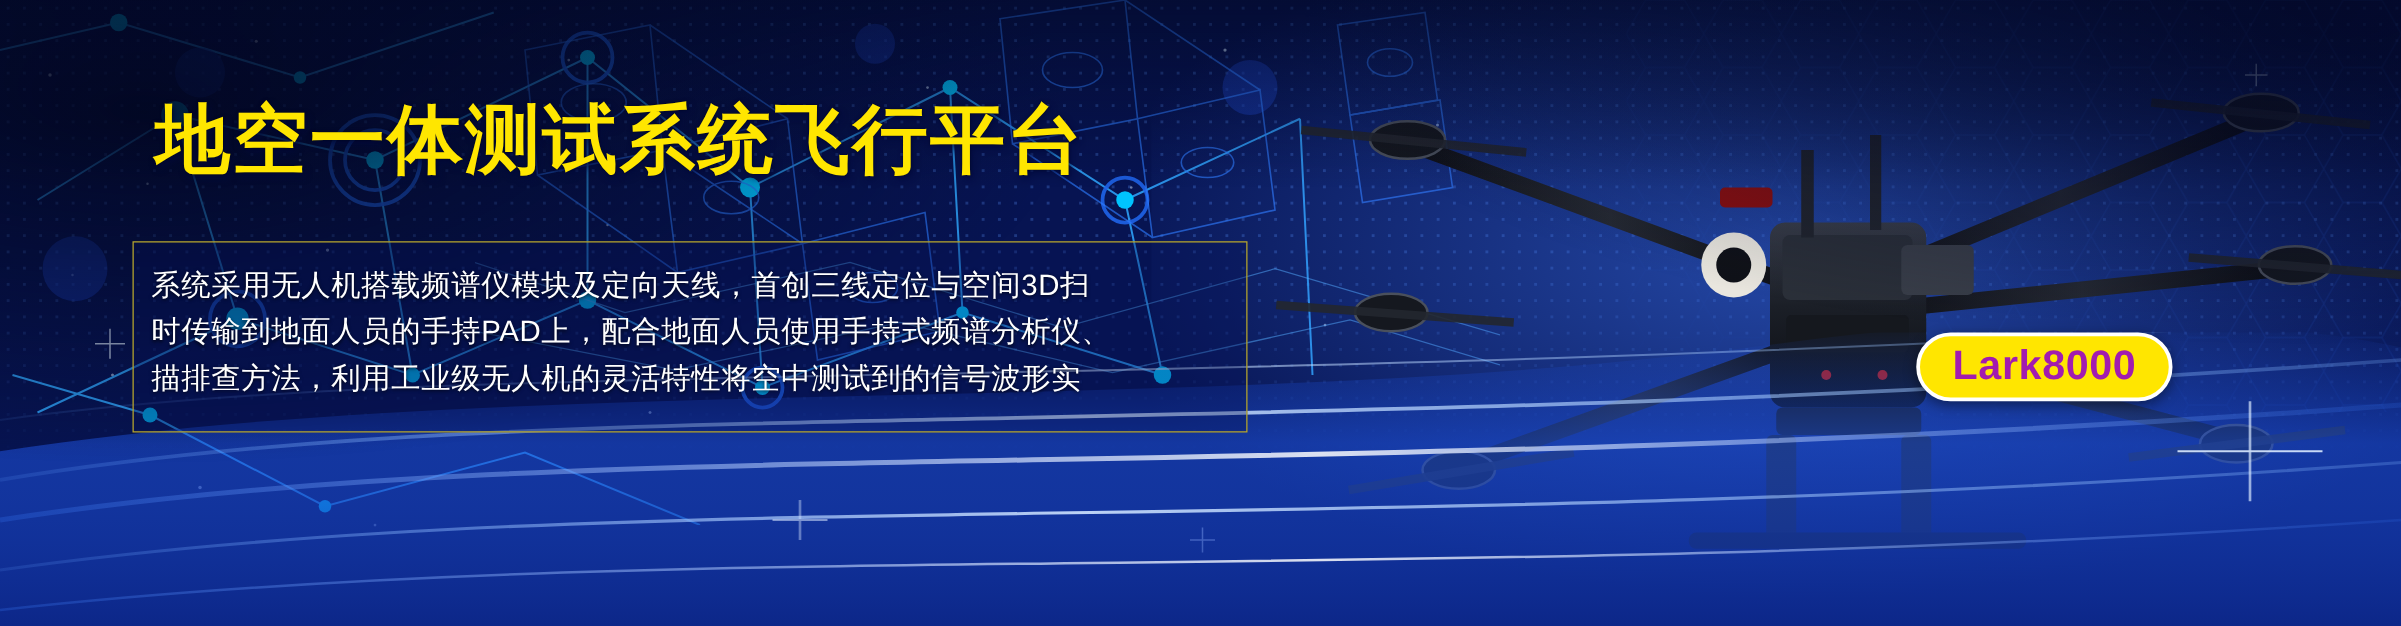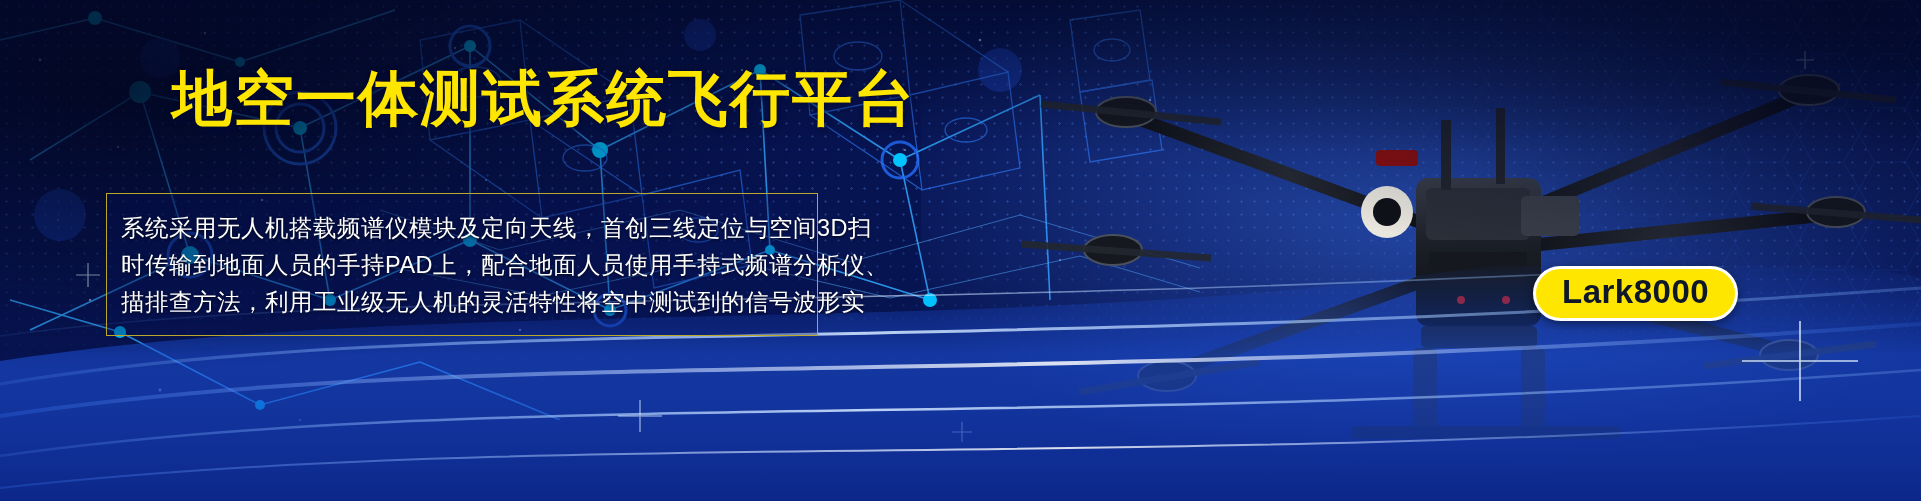--- a/index.html
+++ b/index.html
@@ -39,37 +39,36 @@
   .bg-stars{position:absolute; inset:0;}
   .bg-net{position:absolute; left:0; top:0; width:1100px; height:420px;}
   .bg-tech{position:absolute; left:380px; top:0px; width:820px; height:300px; opacity:.85;}
   .bg-hex{position:absolute; right:0; top:0; width:620px; height:330px; opacity:.55;}
   .bg-waves{position:absolute; left:0; bottom:0; width:100%; height:235px;}
   .drone{position:absolute; right:0; top:0; width:1000px; height:480px;}
 
   
   #title{
     position:absolute;
-    left:124px; top:69px;
+    left:124px; top:82px;
     font-size:60px;
     line-height:1;
     font-weight:700;
     letter-spacing:2px;
     color:#ffe600;
     white-space:nowrap;
     text-shadow:0 0 2px rgba(0,0,0,.55), 2px 3px 6px rgba(0,10,60,.75);
     font-family:"Liberation Sans","DejaVu Sans",sans-serif;
-    margin-left:48px;
   }
 
   #desc-box{
     position:absolute;
     left:106px; top:193px;
-    width:712px;
-    padding:16px 14px 14px 14px;
+    width:892px;
+    padding:16px 14px 24px 14px;
     box-sizing:border-box;
     border:1.5px solid #b9a82c;
     background:rgba(6,18,86,.34);
   }
   .desc-line{
     color:#ffffff;
     font-size:23.5px;
     line-height:37px;
     letter-spacing:.5px;
     white-space:nowrap;
@@ -77,21 +76,21 @@
     font-family:"Liberation Sans","DejaVu Sans",sans-serif;
   }
 
   #badge{
     position:absolute;
     left:1533px; top:266px;
     padding:5px 26px 8px 26px;
     border-radius:28px;
     background:#ffe600;
     border:3px solid #ffffff;
-    color:#0f172a;
+    color:#a21caf;
     font-size:33px;
     font-weight:700;
     letter-spacing:.5px;
     line-height:1.1;
     box-shadow:0 3px 10px rgba(0,0,0,.45);
     font-family:"Liberation Sans","DejaVu Sans",sans-serif;
   }
 </style>
 </head>
 <body>

